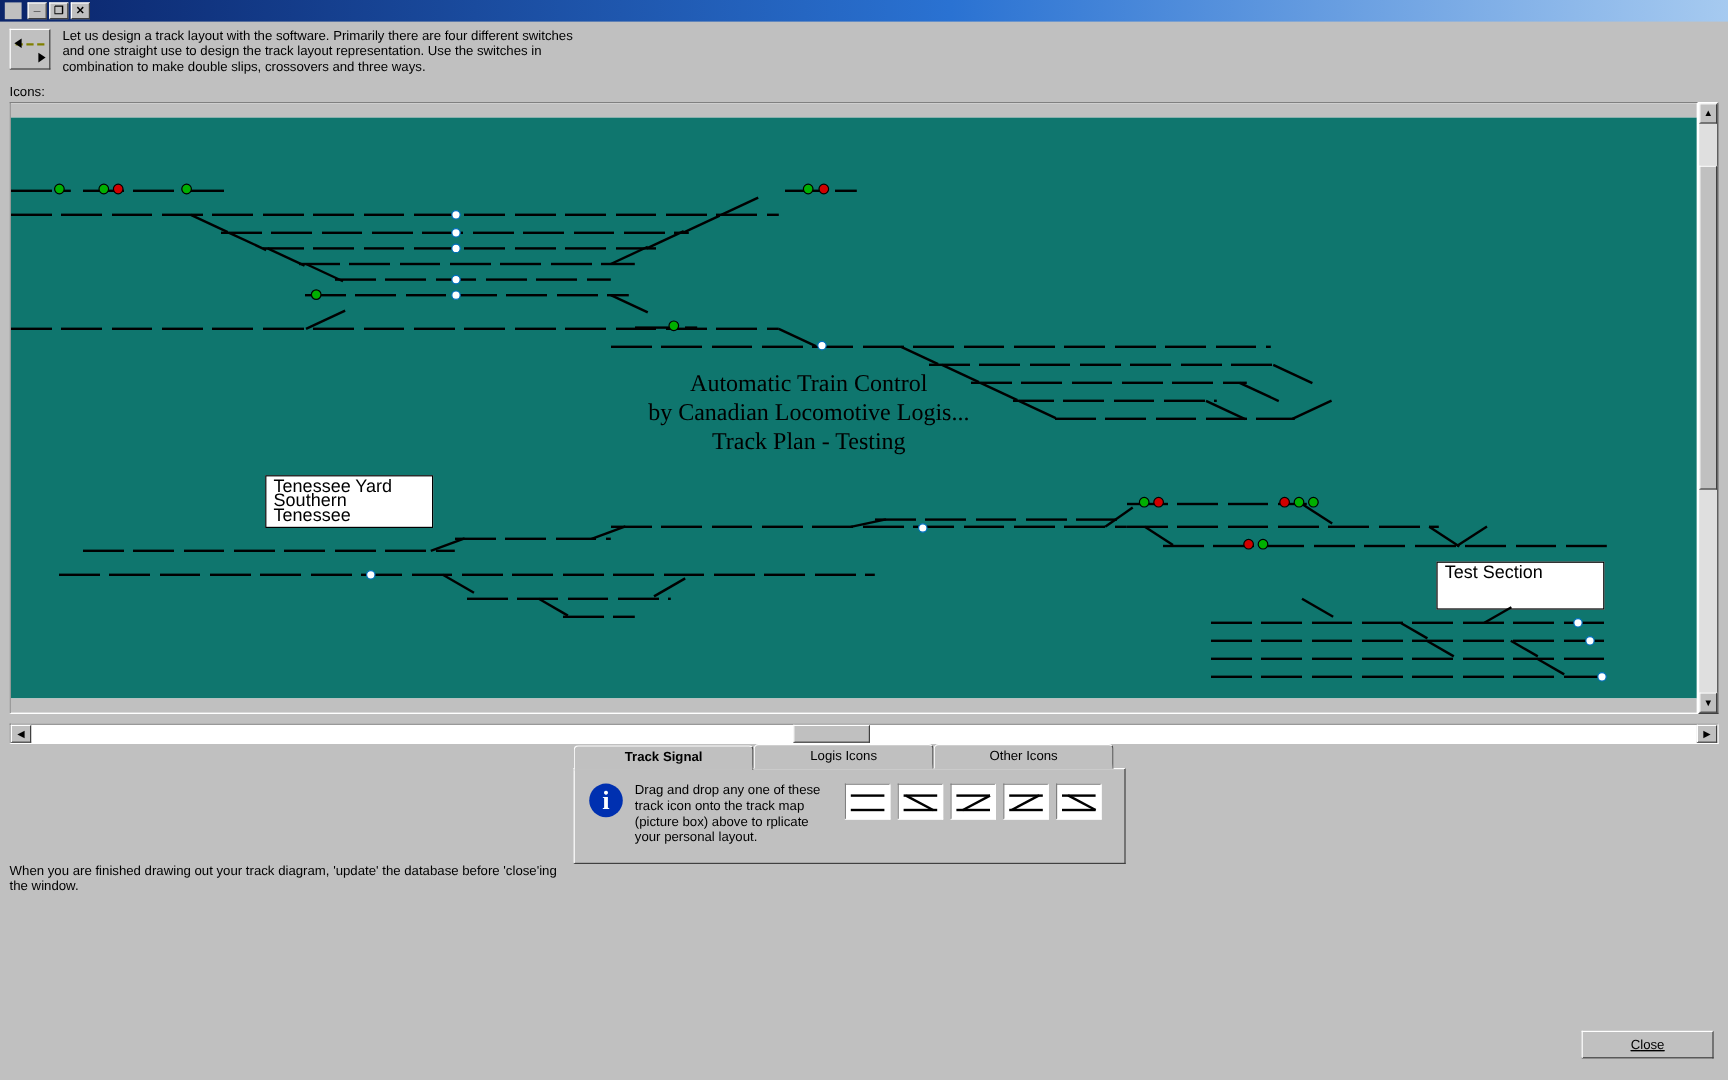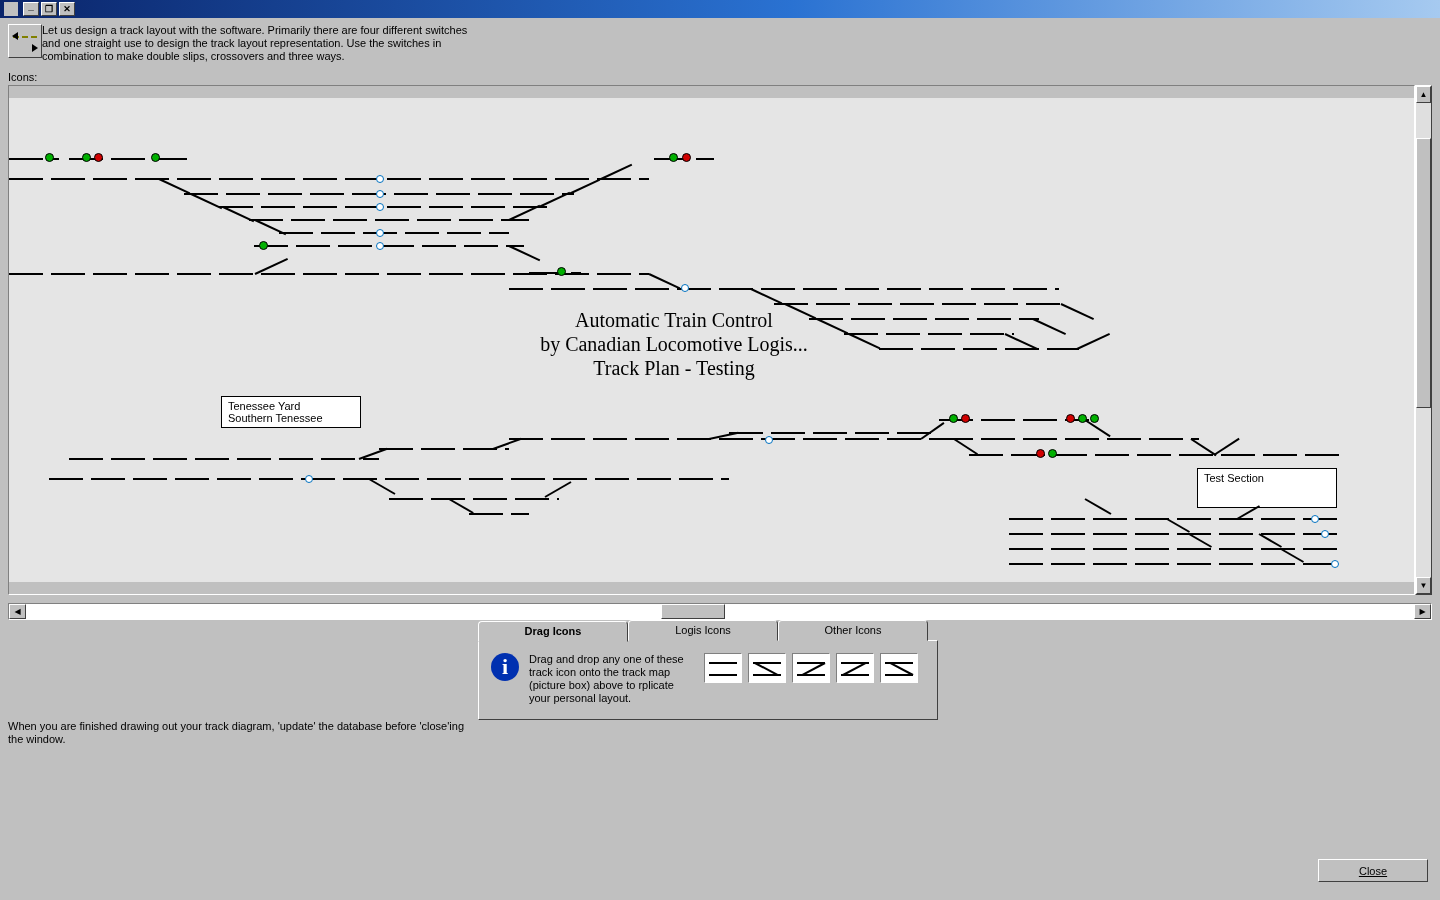--- a/index.html
+++ b/index.html
@@ -44,21 +44,21 @@
   }
   .titlebar .win-btn.min::after { content:"_"; position:relative; top:-3px; }
   .titlebar .win-btn.max { font-weight:bold; }
   .titlebar .win-btn.max::after { content:"❐"; font-size:9px; }
   .titlebar .win-btn.close::after { content:"✕"; font-size:9px; font-weight:bold; }
 
   
   .client { padding: 6px 8px 4px 8px; }
 
   
-  .header-row { display:flex; align-items:flex-start; margin-bottom:8px; }
+  .header-row { display:flex; align-items:flex-start; gap:10px; margin-bottom:8px; }
   .tool-icon {
     width: 34px; height: 34px;
     border: 1px solid;
     border-color: #fff #404040 #404040 #fff;
     background:#c0c0c0;
     position:relative;
     flex:0 0 34px;
   }
   .tool-icon::before, .tool-icon::after{
     content:""; position:absolute; left:4px; right:4px; height:0;
@@ -89,21 +89,21 @@
     position:relative;
     overflow:hidden;
   }
   .map-viewport::before, .map-viewport::after{
     
     content:""; position:absolute; left:0;right:0; height:12px; background:#c0c0c0;
   }
   .map-viewport::before{ top:0; }
   .map-viewport::after{ bottom:0; }
 
-  .canvas{ position:absolute; inset:12px 0; background:#e5e5e5; }
+  .canvas{ position:absolute; inset:12px 0; background:#0f766e; }
 
   
   .seg { position:absolute; background:#000; height:2px; }
   .diag {
     position:absolute; background:#000; height:2px;
     transform-origin:left center;
   }
   
   .dash { background:repeating-linear-gradient(to right,#000 0 34px,transparent 34px 42px); }
 
@@ -115,21 +115,21 @@
   .signal-r{ background:#d00000; }
   .node {
     position:absolute; width:8px; height:8px; border-radius:50%;
     background:#fff; border:1px solid #0070c0;
   }
 
   .map-label{
     position:absolute;
     background:#fff; border:1px solid #000;
     padding:3px 6px; line-height:12px;
-    font-size:11px;
+    font-size:15px;
   }
   .map-title{
     position:absolute; text-align:center;
     font-family:"Times New Roman", serif;
     font-size:20px; line-height:24px;
   }
 
   
   .vscroll{
     width:17px; flex:0 0 17px;
@@ -396,21 +396,21 @@
       <div class="track">
         <div class="thumb"></div>
       </div>
       <div class="btn">▶</div>
     </div>
   </div>
 
 
   <div class="tabpanel">
     <div class="tabs">
-      <div class="tab active">Drag Icons</div>
+      <div class="tab active">Track Signal</div>
       <div class="tab">Logis Icons</div>
       <div class="tab">Other Icons</div>
     </div>
     <div class="tabbody">
       <div class="info-icon">i</div>
       <div class="tab-text">Drag and drop any one of these track icon onto the track map (picture box) above to rplicate your personal layout.</div>
       <div class="track-icons">
         <div class="ticon">
           <div class="h2"></div>
             <div class="h3"></div>

